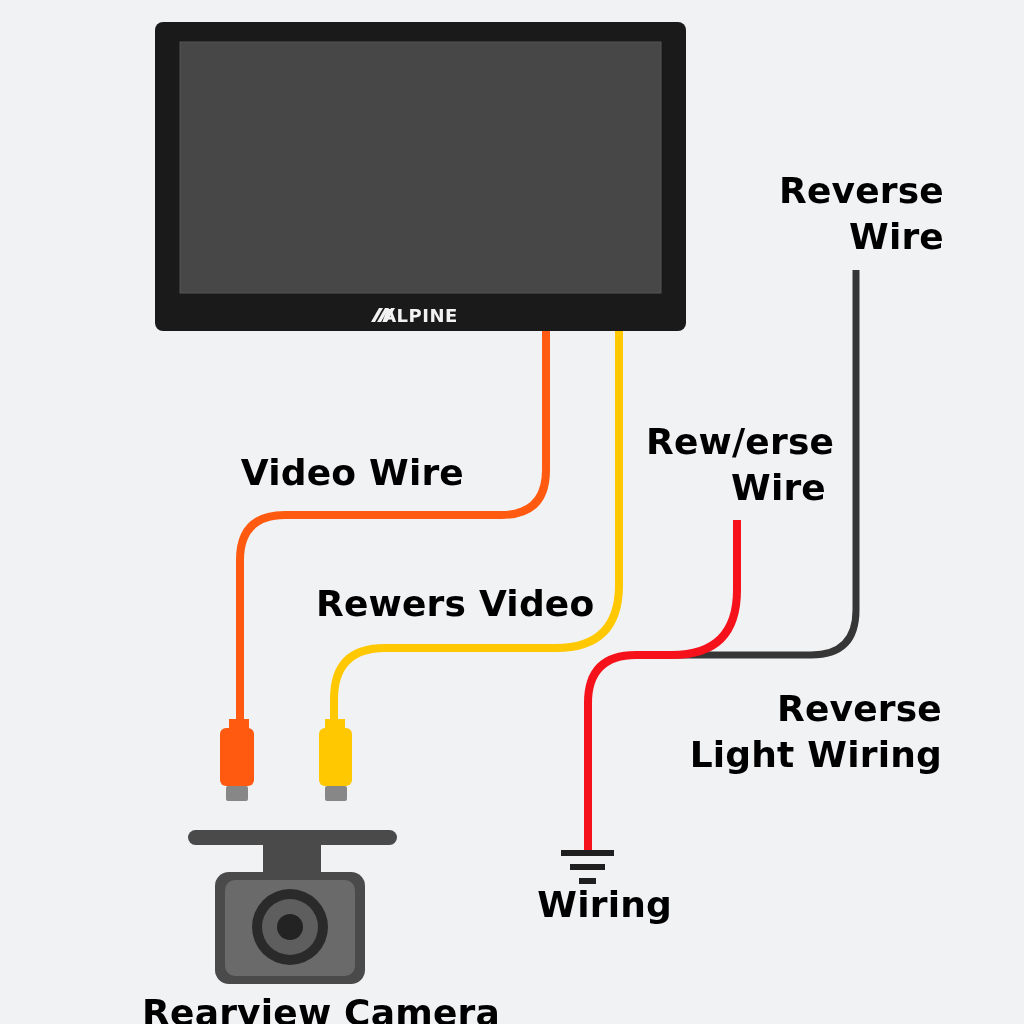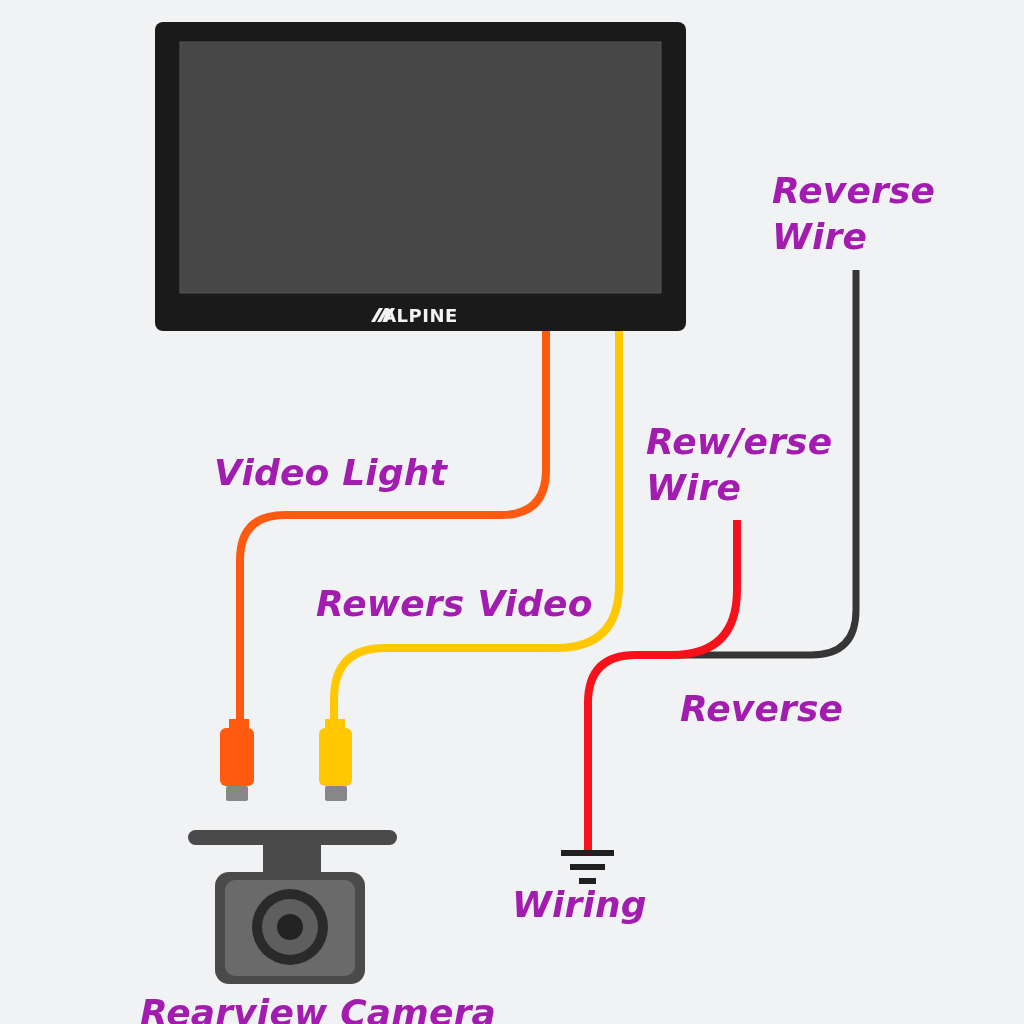--- a/index.html
+++ b/index.html
@@ -5,28 +5,27 @@
   html, body { margin: 0; padding: 0; }
   body {
     width: 1024px; height: 1024px; overflow: hidden;
     background: #f1f2f4;
     position: relative;
     font-family: "DejaVu Sans", "Liberation Sans", sans-serif;
   }
   #diagram { position: absolute; left: 0; top: 0; }
   .lbl {
     position: absolute;
-    color: #a21caf;
+    color: #000000;
     font-weight: bold;
     font-size: 36px;
     line-height: 46px;
-    text-align: left;
+    text-align: right;
     white-space: nowrap;
     letter-spacing: 0.2px;
-    font-style: italic;
   }
   .lbl span { display: block; }
 </style>
 </head>
 <body>
 
 <svg id="diagram" width="1024" height="1024" viewBox="0 0 1024 1024">
 
   <g>
     <rect x="155" y="22" width="531" height="309" rx="8" fill="#1a1a1a"></rect>
@@ -74,28 +73,29 @@
     <circle cx="290" cy="927" r="28" fill="#5e5e5e"></circle>
     <circle cx="290" cy="927" r="13" fill="#232323"></circle>
   </g>
 </svg>
 
 <div class="lbl" style="left:772px; top:168px; width:172px;">
   <span>Reverse</span>
   <span>Wire</span>
 </div>
 
-<div class="lbl" style="left:214px; top:450px; width:250px;">Video Light</div>
+<div class="lbl" style="left:214px; top:450px; width:250px;">Video Wire</div>
 
 <div class="lbl" style="left:646px; top:419px; width:180px;">
   <span>Rew/erse</span>
   <span>Wire</span>
 </div>
 
 <div class="lbl" style="left:316px; top:581px; width:262px;">Rewers Video</div>
 
 <div class="lbl" style="left:680px; top:686px; width:262px;">
   <span>Reverse</span>
+  <span>Light Wiring</span>
 </div>
 
 <div class="lbl" style="left:512px; top:882px; width:160px;">Wiring</div>
 
 <div class="lbl" style="left:140px; top:990px; width:360px;">Rearview Camera</div>
 
 </body></html>

